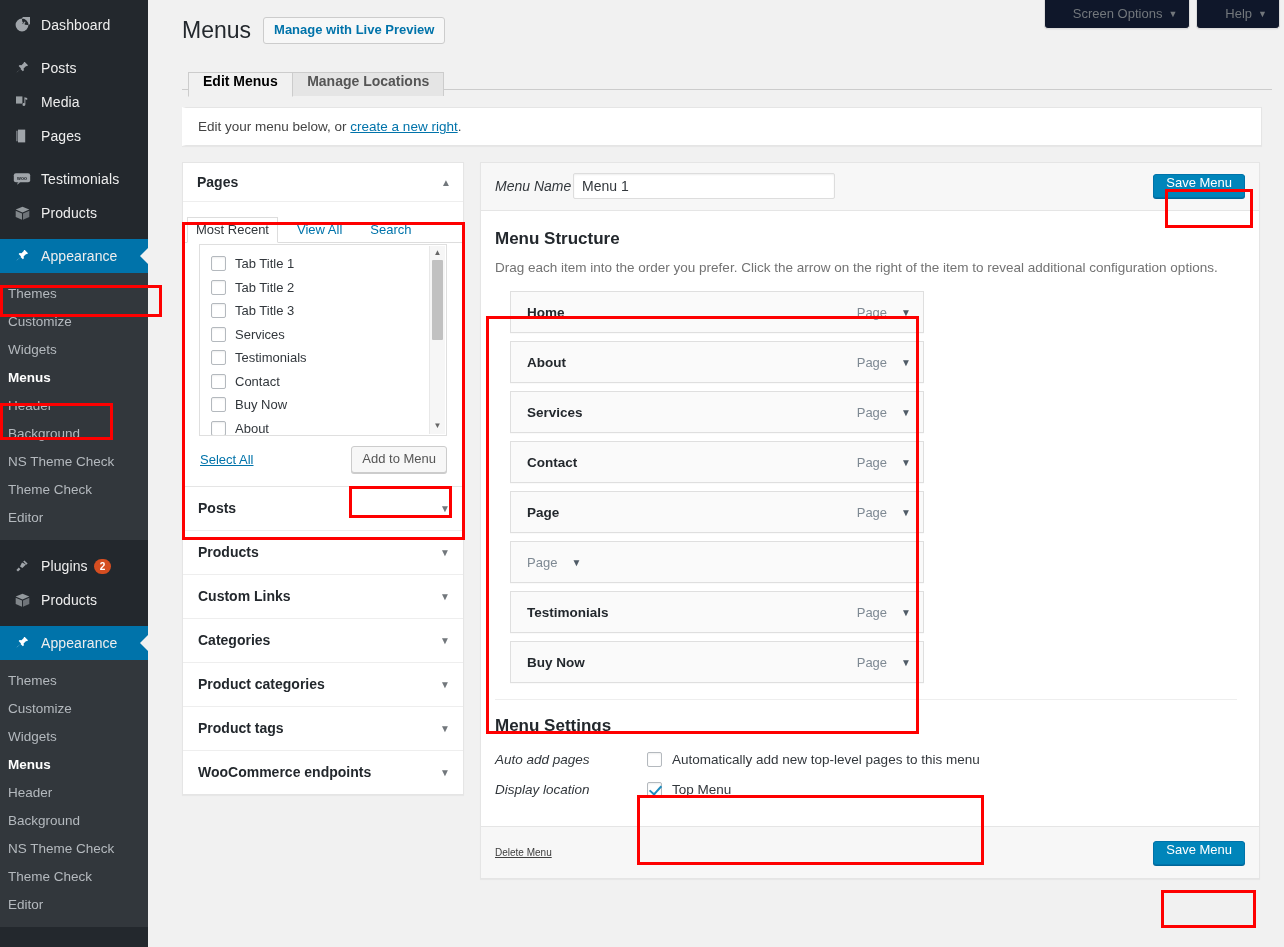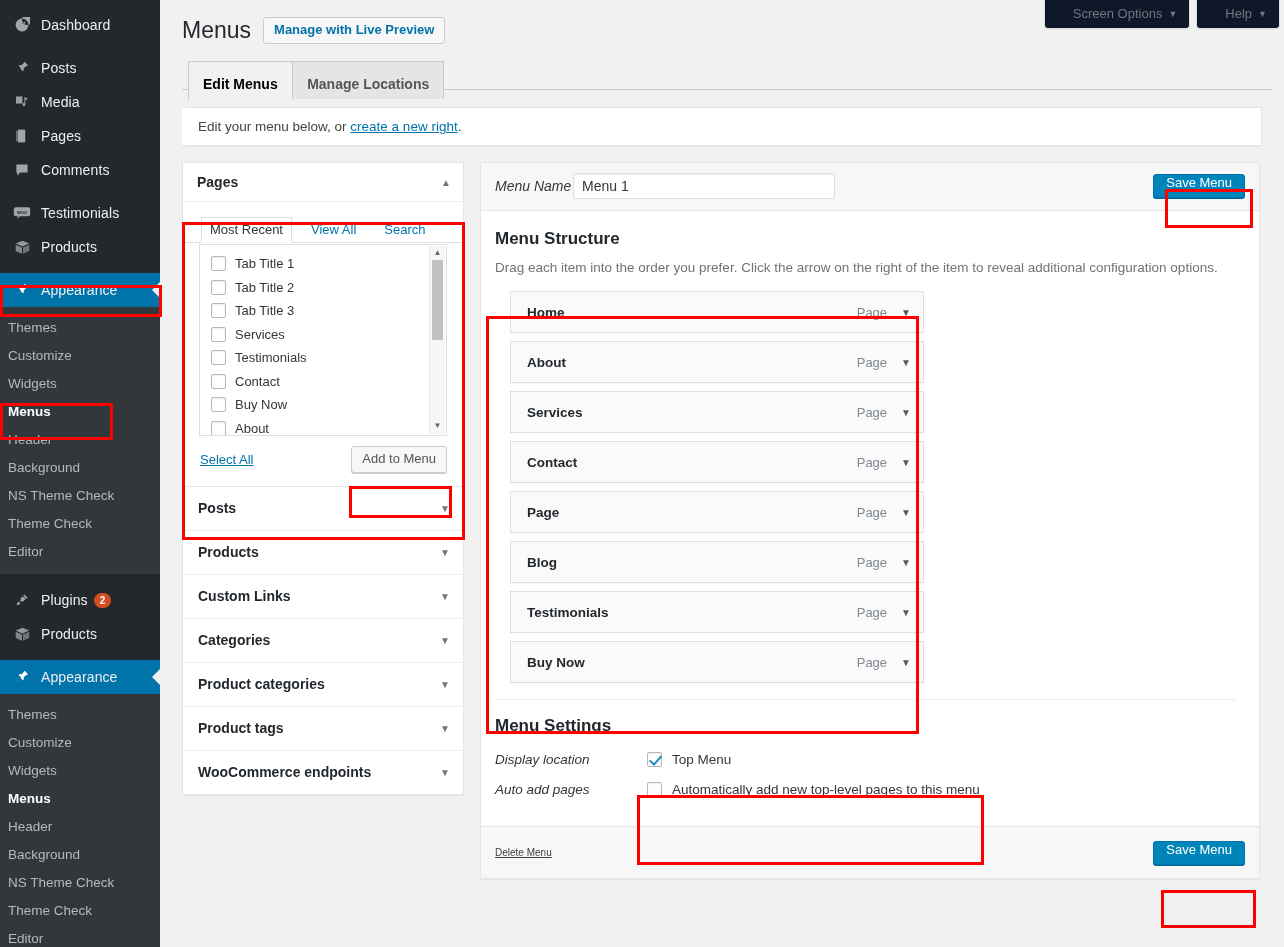--- a/index.html
+++ b/index.html
@@ -7,21 +7,21 @@
     width: 1284px; height: 947px;
     font-family: "Liberation Sans", sans-serif;
     background: #f1f1f1;
     overflow: hidden;
   }
   body { position: relative; }
 
   
   #sidebar {
     position: absolute; left: 0; top: 0;
-    width: 160px; height: 947px;
+    width: 148px; height: 947px;
     background: #23282d;
     overflow: hidden;
   }
   .sb-top { padding-top: 8px; }
   .sb-item {
     display: flex; align-items: center;
     height: 34px;
     padding-left: 12px;
     color: #eee;
     font-size: 14px;
@@ -134,24 +134,24 @@
     width: 1090px;
   }
   .nav-tab {
     display: inline-block;
     border: 1px solid #ccc;
     border-bottom: none;
     background: #e5e5e5;
     color: #555;
     font-size: 14px;
     font-weight: bold;
-    padding: 14px 14px 7px 14px;
+    padding: 0 14px 7px 14px;
     line-height: 16px;
     margin-right: -5px;
-    position: relative; top: 1px;
+    position: relative; top: 12px;
   }
   .nav-tab.active {
     background: #f1f1f1;
     border-bottom: 1px solid #f1f1f1;
     color: #000;
   }
 
   .notice {
     margin: 17px 22px 0 22px;
     background: #fff;
@@ -179,21 +179,21 @@
     display: flex; align-items: center; justify-content: space-between;
     padding: 11px 12px 11px 14px;
     font-size: 14px; font-weight: bold; color: #23282d;
     border-bottom: 1px solid #eee;
   }
   .tri { color: #72777c; font-size: 10px; }
 
   .tabs-row {
     display: flex; align-items: flex-end;
     gap: 10px;
-    padding: 14px 0 0 18px;
+    padding: 14px 0 0 4px;
     border-bottom: 1px solid #ddd;
     margin: 0 0 0 0;
     text-align: right;
   }
   .mini-tab {
     font-size: 13px; color: #0073aa;
     padding: 4px 8px 5px 8px;
     border: 1px solid transparent;
     position: relative; bottom: -1px;
   }
@@ -409,28 +409,20 @@
     <div class="sb-item">
       <span class="sb-ico">
         <svg width="16" height="16" viewBox="0 0 20 20" fill="currentColor">
             <path d="M5 2h9v16H5z"></path>
             <path d="M3 3.4h1.3v13.2H3z"></path>
           </svg>
       </span>
       <span class="sb-label">Pages</span>
     </div>
 
-    <div class="sb-item">
-      <span class="sb-ico">
-        <svg width="16" height="16" viewBox="0 0 20 20" fill="currentColor">
-            <path d="M3 3h14v10H8l-4 4v-4H3z"></path>
-          </svg>
-      </span>
-      <span class="sb-label">Comments</span>
-    </div>
 
     <div class="sb-sep"></div>
 
     <div class="sb-item">
       <span class="sb-ico">
         <svg width="18" height="14" viewBox="0 0 22 16" fill="none">
             <rect x="1" y="1" width="20" height="11" rx="2.5" fill="currentColor"></rect>
             <path d="M6 12l-1 3 4-3z" fill="currentColor"></path>
             <text x="11" y="9" font-size="6" fill="#23282d" text-anchor="middle" font-family="sans-serif" font-weight="bold">woo</text>
           </svg>
@@ -680,53 +672,52 @@
               <span class="mi-title">Contact</span>
               <span class="mi-type">Page</span>
               <span class="mi-caret">▼</span>
             </div>
             <div class="mi">
               <span class="mi-title">Page</span>
               <span class="mi-type">Page</span>
               <span class="mi-caret">▼</span>
             </div>
             <div class="mi">
-              <span class="mi-title">Blog</span>
               <span class="mi-type">Page</span>
               <span class="mi-caret">▼</span>
             </div>
             <div class="mi">
               <span class="mi-title">Testimonials</span>
               <span class="mi-type">Page</span>
               <span class="mi-caret">▼</span>
             </div>
             <div class="mi">
               <span class="mi-title">Buy Now</span>
               <span class="mi-type">Page</span>
               <span class="mi-caret">▼</span>
             </div>
           </div>
 
           <div class="hr"></div>
 
           <div class="h-settings">Menu Settings</div>
+
+          <div class="setting-row">
+            <span class="set-label">Auto add pages</span>
+            <label class="set-ctl">
+              <span class="cb"></span>
+              <span>Automatically add new top-level pages to this menu</span>
+            </label>
+          </div>
 
           <div class="setting-row">
             <span class="set-label">Display location</span>
             <label class="set-ctl">
               <span class="cb checked"></span>
               <span>Top Menu</span>
-            </label>
-          </div>
-
-          <div class="setting-row">
-            <span class="set-label">Auto add pages</span>
-            <label class="set-ctl">
-              <span class="cb"></span>
-              <span>Automatically add new top-level pages to this menu</span>
             </label>
           </div>
 
           <div style="height:22px"></div>
         </div>
 
         <div class="mp-foot">
           <a href="#" class="del">Delete Menu</a>
           <button class="btn-prim">Save Menu</button>
         </div>

